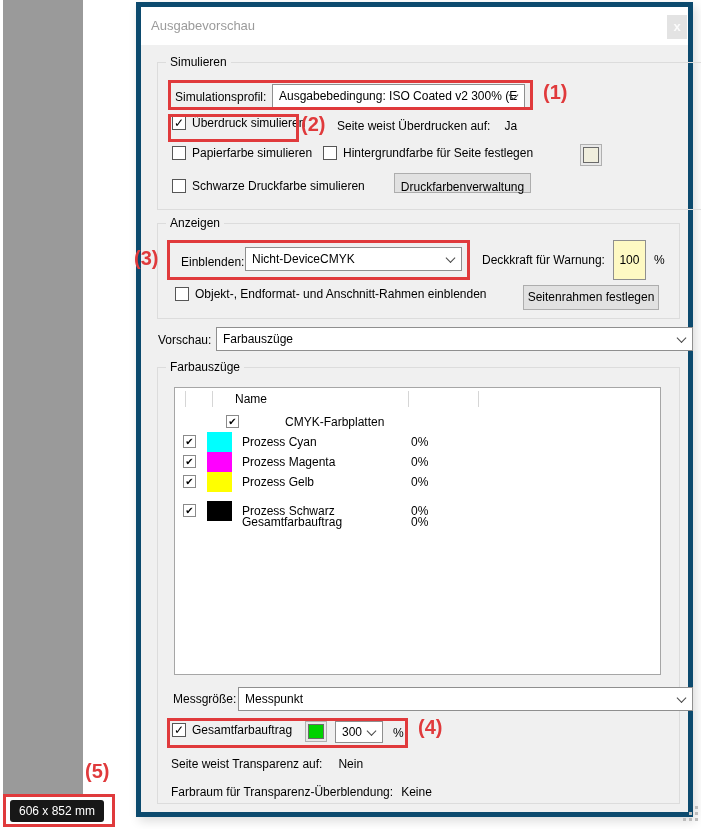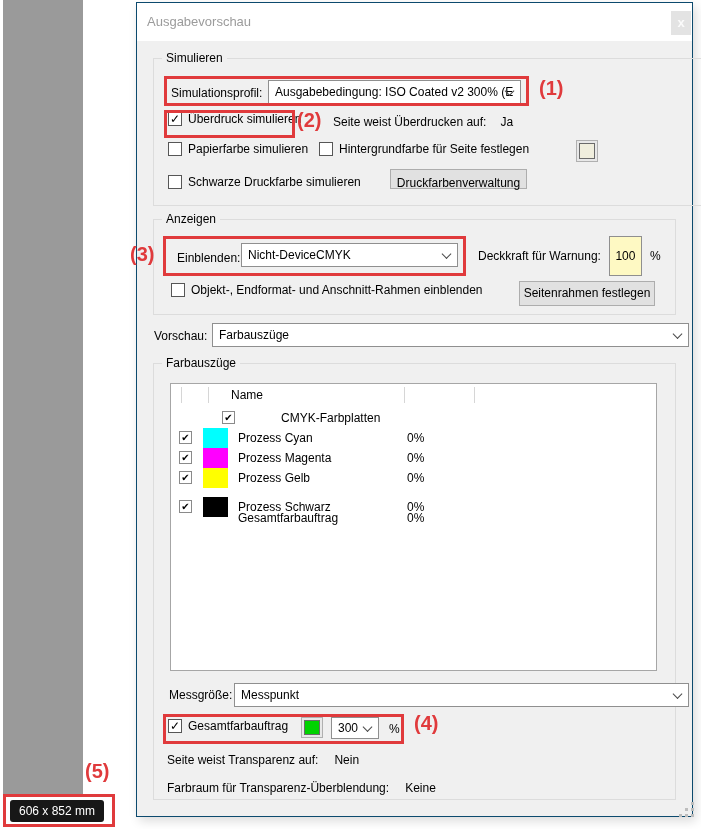--- a/index.html
+++ b/index.html
@@ -3,21 +3,21 @@
 <meta charset="utf-8">
 <style>
   * { box-sizing: border-box; margin: 0; padding: 0; }
   html,body { width:701px; height:829px; background:#fff;
     font-family:"Liberation Sans", sans-serif; font-size:12px; color:#000; }
   .page { position:relative; width:701px; height:829px; overflow:hidden; background:#fff; }
 
   .gray-strip { position:absolute; left:3px; top:0; width:80px; height:795px; background:#9a9a9a; }
 
   .dialog { position:absolute; left:136px; top:2px; width:557px; height:815px;
-    background:#f0f0f0; border:1px solid #0c4a6e; box-shadow:3px 4px 10px rgba(0,0,0,.14);padding-left:25px; }
+    background:#f0f0f0; border:5px solid #0c4a6e; box-shadow:3px 4px 10px rgba(0,0,0,.14);padding-left:25px; }
   .titlebar { position:absolute; left:0; top:0; width:100%; height:38px; background:#fff; }
   .title { position:absolute; left:10px; top:11px; font-size:13px; color:#9b9b9b; }
   .close-btn { position:absolute; right:1px; top:8px; width:20px; height:24px; background:#e3e3e3;
     color:#fbfbfb; font-weight:bold; font-size:13px; text-align:center; line-height:23px; cursor:default; }
 
   .group { position:absolute; border:1px solid #dcdcdc; }
   .group-label { position:absolute; top:-8px; left:8px; background:#f0f0f0; padding:0 4px; }
   .g-sim { left:16px; top:55px; width:633px; height:148px; }
   .g-anz { left:16px; top:216px; width:523px; height:96px; }
   .g-sep { left:16px; top:360px; width:523px; height:437px; }
@@ -225,21 +225,21 @@
       <span class="chev"></span>
     </div>
     <span class="lbl" style="left:252px;top:719px;">%</span>
     <div class="redbox rb4"></div>
     <span class="ann" style="left:277px;top:709px;">(4)</span>
 
     <div class="flexline" style="left:30px;top:750px;gap:16px;">
       <span>Seite weist Transparenz auf:</span>
       <span>Nein</span>
     </div>
-    <div class="flexline" style="left:30px;top:778px;gap:16px;">
+    <div class="flexline" style="left:30px;top:778px;gap:8px;">
       <span>Farbraum für Transparenz-Überblendung:</span>
       <span>Keine</span>
     </div>
 
     <div class="grip"></div>
   </div>
 
   <div class="badge">606 x 852 mm</div>
   <div class="rb5"></div>
   <span class="ann" style="left:85px;top:760px;">(5)</span>

